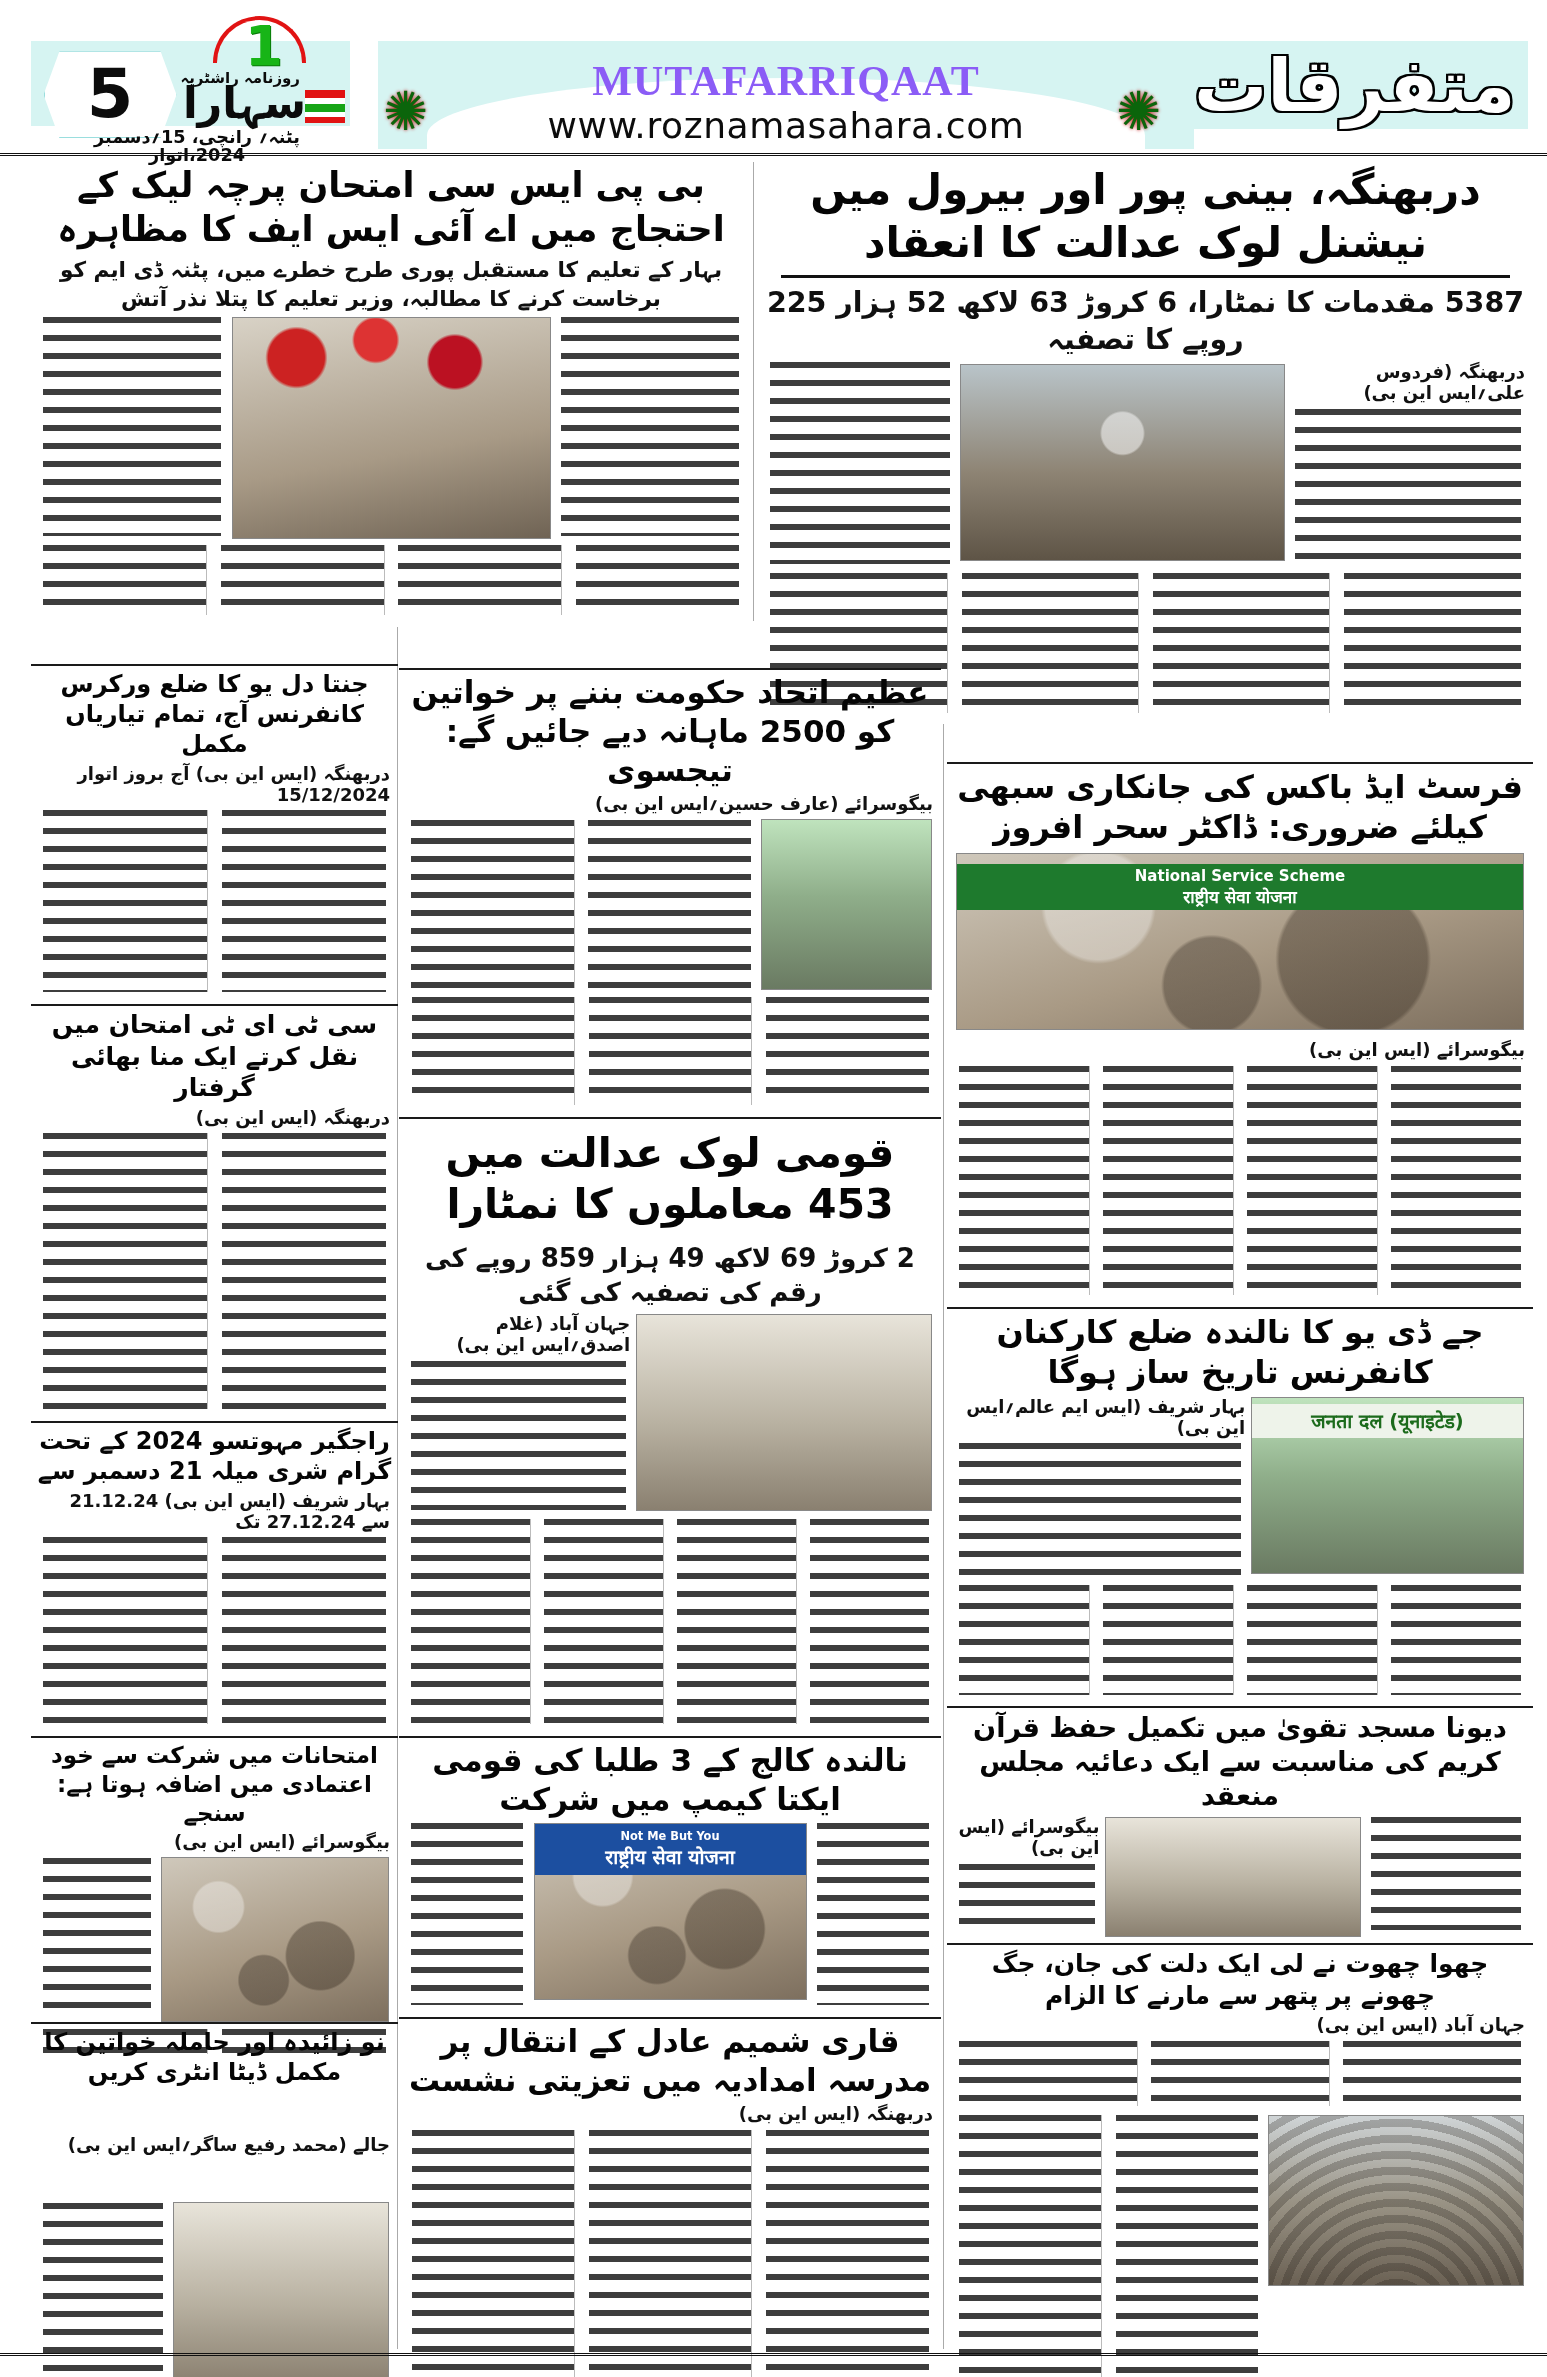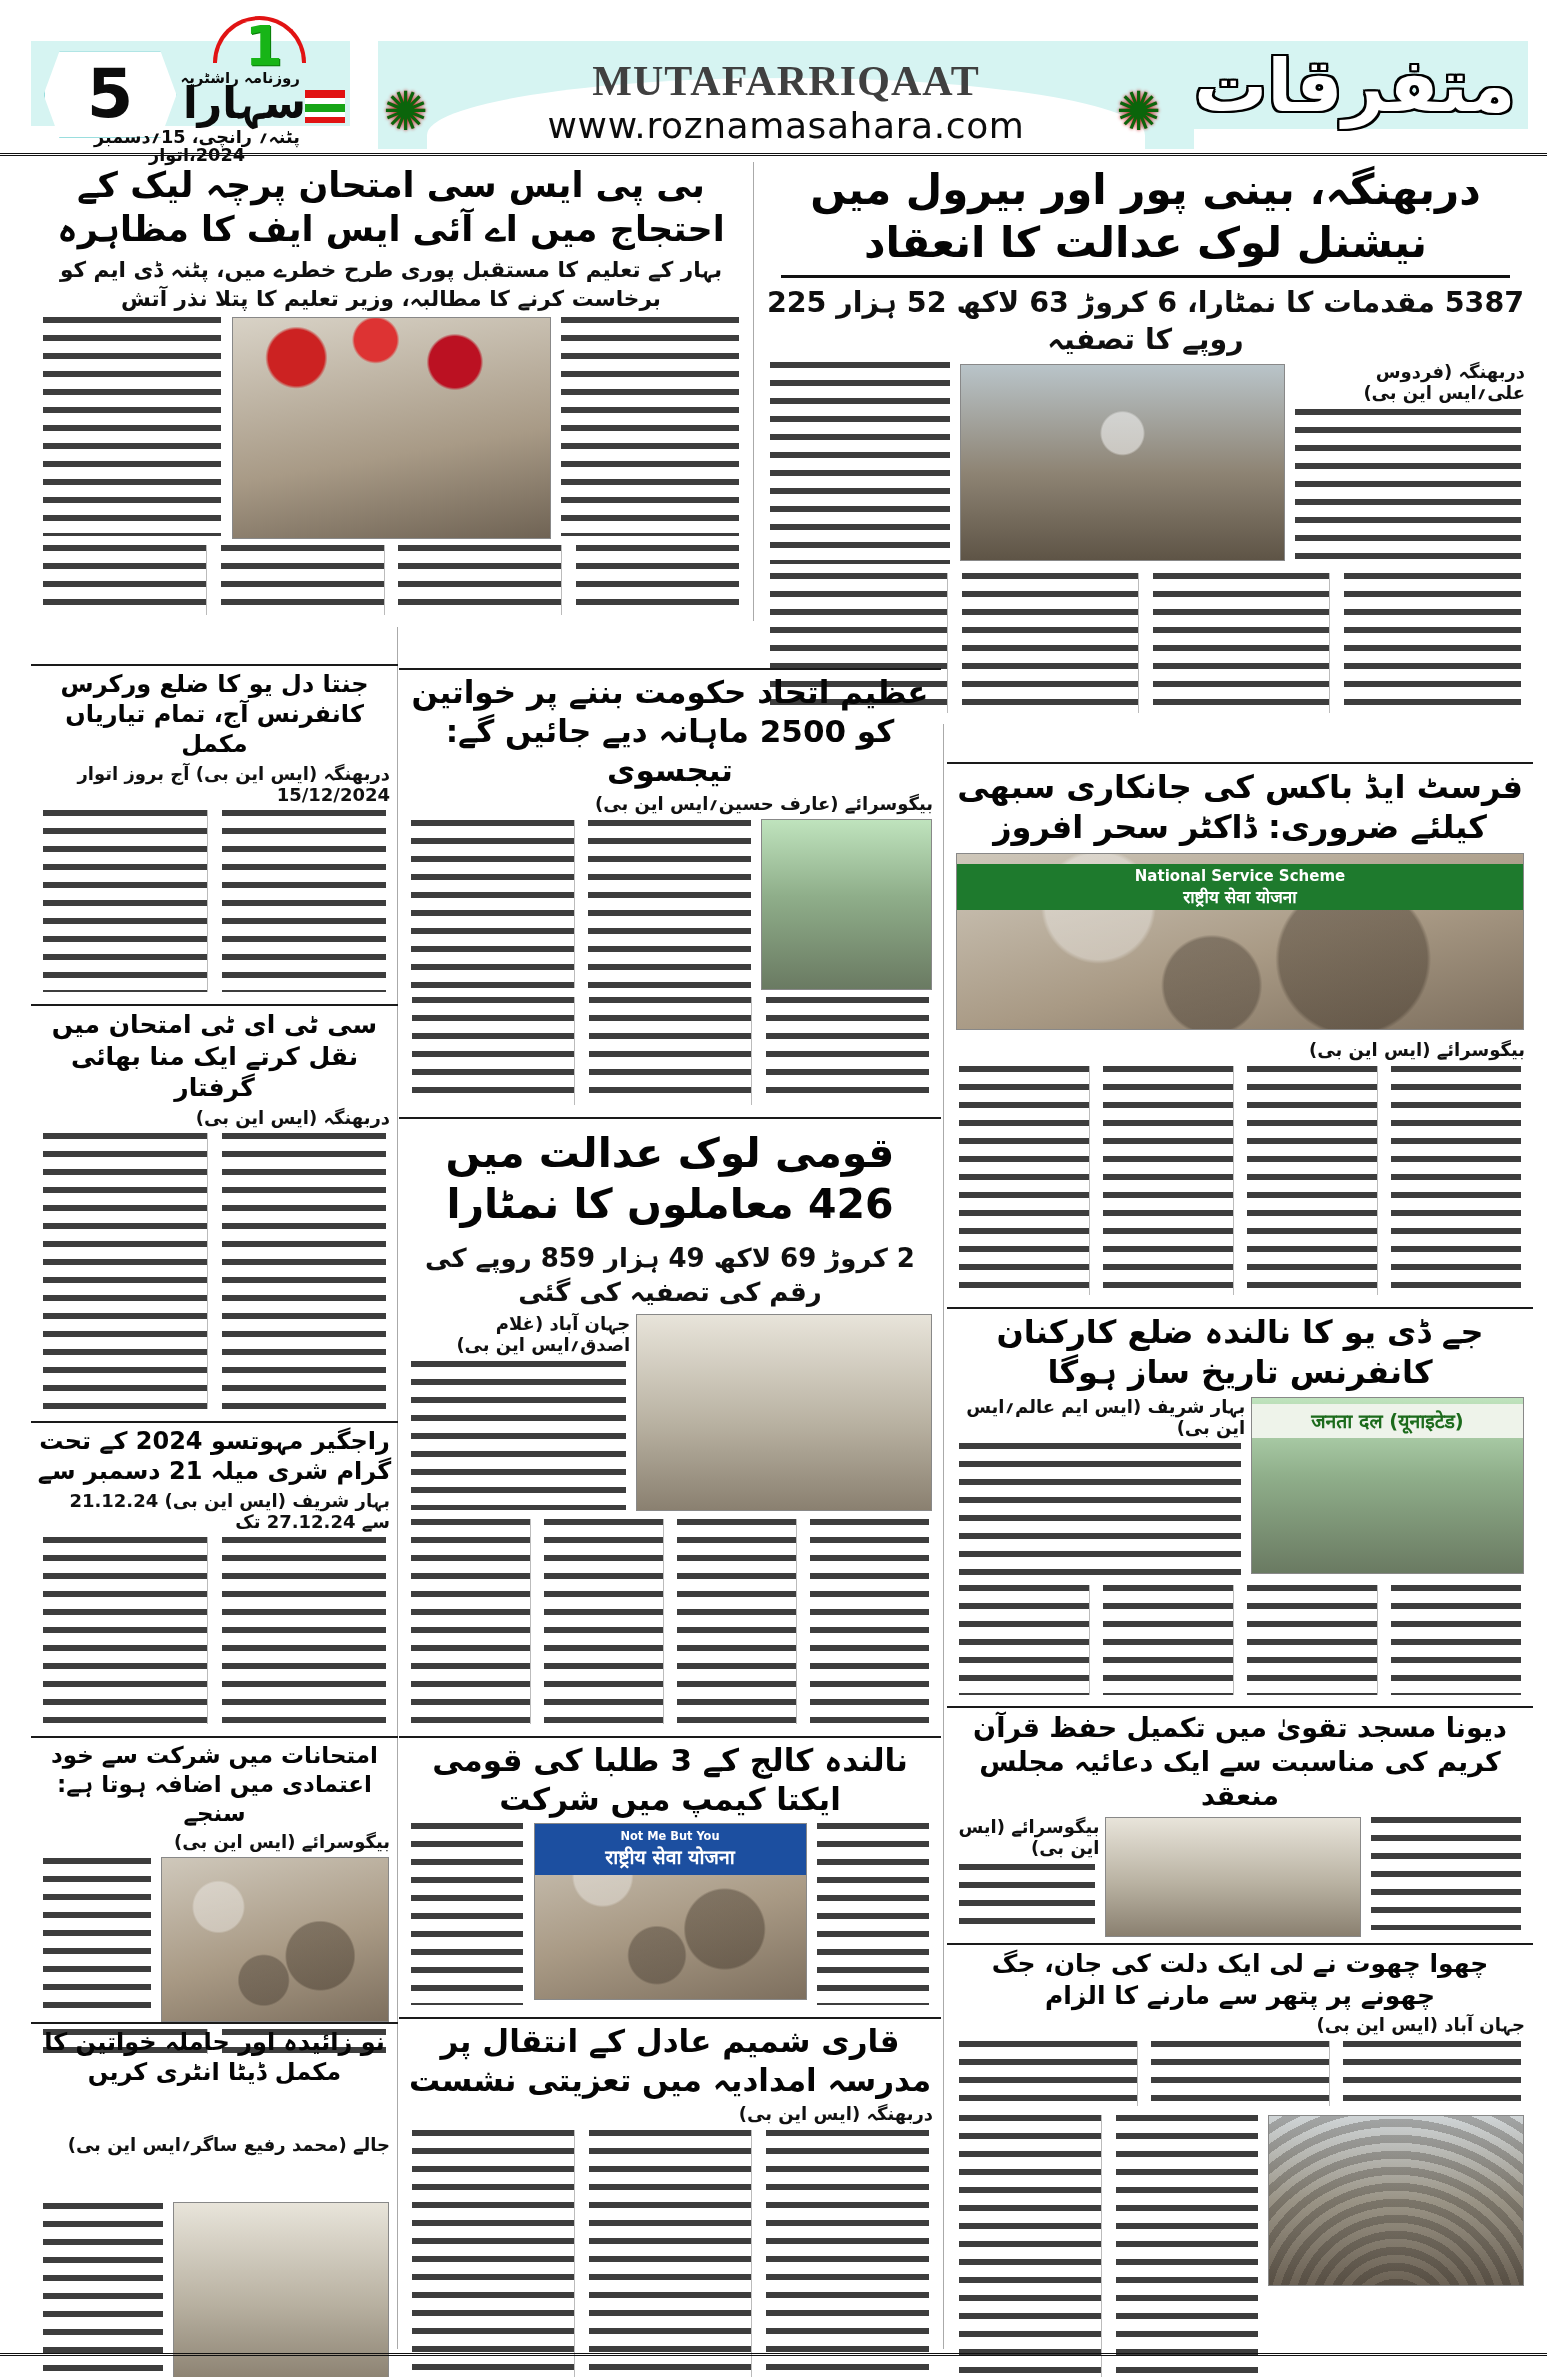--- a/index.html
+++ b/index.html
@@ -15,21 +15,21 @@
   .logo-ur{font-weight:bold;color:#0b0b0b;direction:rtl;line-height:1;}
   .edition1{color:#17b517;font-weight:bold;font-size:55px;line-height:.9;
             text-shadow:1.1px 1.1px 0 #0a7a0a;}
   .arc{width:85px;height:43px;border:4px solid #e11313;border-bottom:none;
        border-radius:85px 85px 0 0;}
   .flagstripes{width:40px;height:33px;background:repeating-linear-gradient(
        180deg,#e11313 0 8px,#fff 8px 13.7px,#17a517 13.7px 21.6px,#fff 21.6px 27px);}
   .band{background:#d6f4f2;overflow:hidden;}
   .band .arcwhite{position:absolute;left:6%;right:6%;top:34%;bottom:-40%;
        background:#fff;border-radius:50% 50% 0 0;}
-  .mast-en{font-family:"Liberation Serif",serif;font-weight:bold;color:#404040;
+  .mast-en{font-family:"Liberation Serif",serif;font-weight:bold;color:#8b5cf6;
        font-size:42px;letter-spacing:1.1px;}
   .mast-url{font-size:36px;color:#0c0c0c;letter-spacing:0.6px;}
   .mast-date{font-size:23px;font-weight:bold;color:#0c0c0c;}
   .medallion{font-size:54px;line-height:1;color:#0b650b;text-shadow:0 0 3.4px #c01010;}
   .sec-ur{font-weight:bold;font-size:73px;color:#fff;direction:rtl;line-height:1;
        text-shadow:2.3px 2.3px 0 #000,-2.3px -2.3px 0 #000,2.3px -2.3px 0 #000,-2.3px 2.3px 0 #000,
                    0 2.3px 0 #000,0 -2.3px 0 #000,2.3px 0 0 #000,-2.3px 0 0 #000;}
   .mastrule{border-top:3.4px double #111;}
   
   .article{display:flex;flex-direction:column;box-sizing:border-box;padding:3.4px 5.7px;}
@@ -208,21 +208,21 @@
       <div class="tcol"></div>
     </div>
     <div class="body-sim">
       <div class="tcol"></div>
       <div class="tcol"></div>
       <div class="tcol"></div>
     </div>
   </div>
 
   <div class="abs article rule-top" style="left:399px;top:1077px;width:542px;height:615px;">
-    <div class="hd" style="font-size:41px;margin-top:5.7px;">قومی لوک عدالت میں 426 معاملوں کا نمٹارا</div>
+    <div class="hd" style="font-size:41px;margin-top:5.7px;">قومی لوک عدالت میں 453 معاملوں کا نمٹارا</div>
     <div class="sub" style="font-size:26px;margin-top:11.4px;">2 کروڑ 69 لاکھ 49 ہزار 859 روپے کی رقم کی تصفیہ کی گئی</div>
     <div class="body-sim" style="flex:0 0 205px;">
       <div class="photo room" style="flex:0 0 296px;height:197px;margin:4.6px 3.4px;"></div>
       <div style="flex:1;display:flex;flex-direction:column;">
         <div class="byline">جہان آباد (غلام اصدق؍ایس این بی)</div>
         <div class="tcol" style="flex:1;"></div>
       </div>
     </div>
     <div class="body-sim">
       <div class="tcol"></div>

